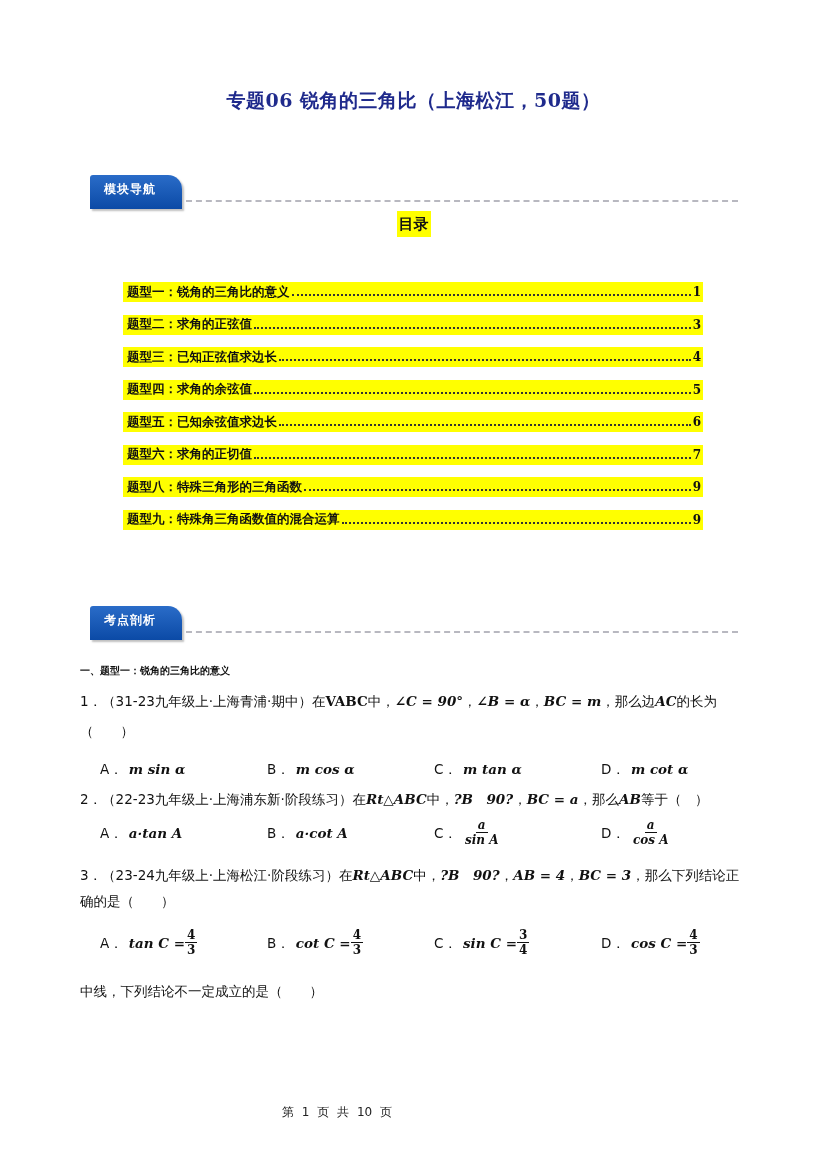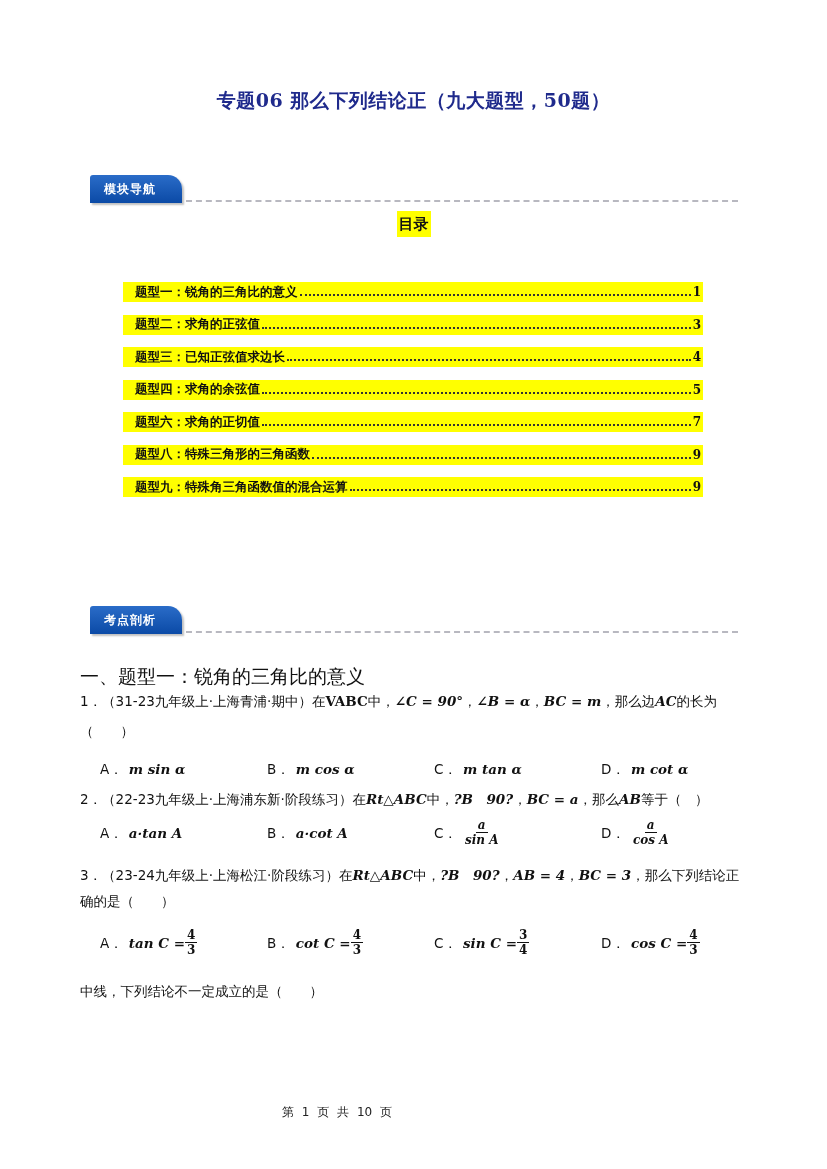--- a/index.html
+++ b/index.html
@@ -7,21 +7,21 @@
   body { position: relative; font-family: "DejaVu Sans", sans-serif; color: #111; }
 
   .title {
     position: absolute; top: 88px; left: 0; width: 827px; text-align: center;
     font-family: "DejaVu Serif", serif; font-size: 19px; font-weight: bold; color: #1f2a8c;
     letter-spacing: 0.5px;
   }
 
   .section-bar { position: absolute; left: 90px; width: 648px; height: 30px; }
   .section-tab {
-    position: absolute; left: 0; top: 0; height: 28px; width: 92px;
+    position: absolute; left: 0; top: 0; height: 34px; width: 92px;
     background: linear-gradient(#2a6cc8, #0b4aa6);
     border-radius: 3px 14px 0 0;
     box-shadow: 2px 2px 2px rgba(0,0,0,0.25);
     color: #fff; font-size: 12px; font-weight: bold; line-height: 28px; padding-left: 14px;
     letter-spacing: 1px;
   }
   .section-dash {
     position: absolute; left: 96px; right: 0; top: 25px; height: 0;
     border-top: 2px dashed #b8b8c0;
   }
@@ -31,45 +31,45 @@
   }
   .toc-title span {
     background: #ffff00; font-size: 15px; font-weight: bold; padding: 4px 2px;
   }
 
   .toc { position: absolute; left: 123px; width: 580px; top: 282px; }
   .toc-row {
     position: relative; height: 20px; margin-bottom: 12.5px; background: #ffff00;
     display: flex; align-items: center; font-size: 12.5px; font-weight: bold;
   }
-  .toc-label { white-space: nowrap; padding-left: 12px; }
+  .toc-label { white-space: nowrap; padding-left: 4px; }
   .toc-dots {
     flex: 1; height: 10px; margin: 0 2px; border-bottom: 2px dotted #333; position: relative; top: -1px;
   }
   .toc-page { font-family: "DejaVu Serif", serif; font-size: 12px; padding-right: 2px; }
 
   .content { position: absolute; left: 80px; width: 680px; font-size: 13.5px; }
-  .h-type { font-weight: normal; font-size: 19px; }
+  .h-type { font-weight: bold; font-size: 10px; }
   .q { line-height: 22px; }
   .m { font-family: "DejaVu Serif", serif; font-weight: bold; font-style: italic; }
   .mr { font-family: "DejaVu Serif", serif; font-weight: bold; }
   .opts { display: flex; position: absolute; left: 20px; }
   .opt { width: 167px; display: flex; align-items: center; }
   .opt-letter { margin-right: 6px; }
   .frac { display: inline-flex; flex-direction: column; align-items: center; vertical-align: middle; font-family: "DejaVu Serif", serif; font-weight: bold; font-size: 12px; line-height: 14px; }
   .frac .num { border-bottom: 1px solid #111; padding: 0 2px; }
   .frac .den { padding: 0 2px; }
   .footer {
     position: absolute; top: 1104px; left: 0; width: 674px; text-align: center; font-size: 12px; color: #222; word-spacing: 4px;
   }
 </style>
 </head>
 <body>
 
-<div class="title">专题06 那么下列结论正（九大题型，50题）</div>
+<div class="title">专题06 锐角的三角比（上海松江，50题）</div>
 
 <div class="section-bar" style="top:175px">
   <div class="section-tab">模块导航</div>
   <div class="section-dash"></div>
 </div>
 
 <div class="toc-title"><span>目录</span></div>
 
 <div class="toc">
   <div class="toc-row">
@@ -86,20 +86,25 @@
       <span class="toc-label">题型三：已知正弦值求边长</span>
       <span class="toc-dots"></span>
       <span class="toc-page">4</span>
     </div>
   <div class="toc-row">
       <span class="toc-label">题型四：求角的余弦值</span>
       <span class="toc-dots"></span>
       <span class="toc-page">5</span>
     </div>
   <div class="toc-row">
+      <span class="toc-label">题型五：已知余弦值求边长</span>
+      <span class="toc-dots"></span>
+      <span class="toc-page">6</span>
+    </div>
+  <div class="toc-row">
       <span class="toc-label">题型六：求角的正切值</span>
       <span class="toc-dots"></span>
       <span class="toc-page">7</span>
     </div>
   <div class="toc-row">
       <span class="toc-label">题型八：特殊三角形的三角函数</span>
       <span class="toc-dots"></span>
       <span class="toc-page">9</span>
     </div>
   <div class="toc-row">

